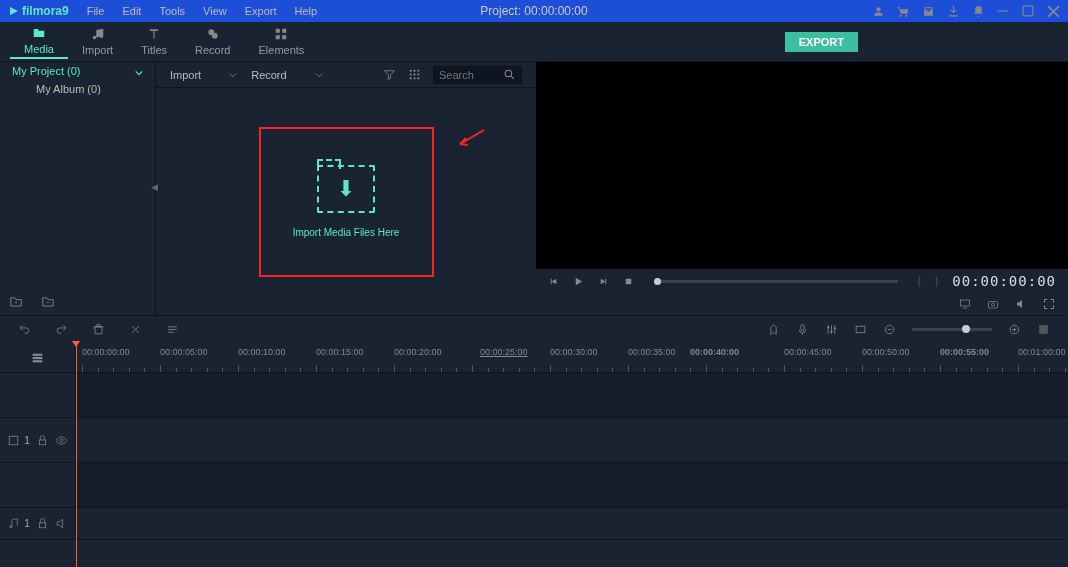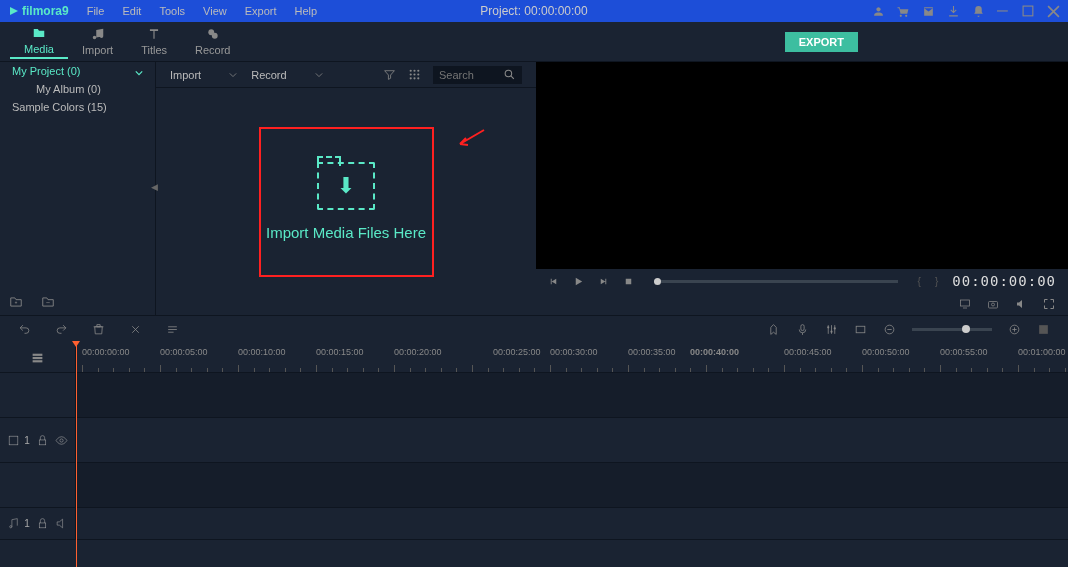--- a/index.html
+++ b/index.html
@@ -36,21 +36,21 @@
 .media-toolbar-right { margin-left: auto; display: flex; gap: 12px; align-items: center; }
 .search { background: #0e1520; border: none; color: #ccc; padding: 3px 6px; width: 70px; font-size: 11px; outline: none; }
 .search-wrap { background: #0e1520; display: flex; align-items: center; padding-right: 6px; }
 .media-toolbar-right svg { width: 13px; height: 13px; }
 
 .media-body { flex: 1; display: flex; align-items: center; justify-content: center; position: relative; }
 .import-box { border: 2px solid #ff2020; width: 175px; height: 150px; display: flex; flex-direction: column; align-items: center; justify-content: center; gap: 14px; cursor: pointer; }
 .folder-dashed { width: 58px; height: 48px; border: 2px dashed #5ae9c7; border-radius: 2px; display: flex; align-items: center; justify-content: center; position: relative; }
 .folder-dashed::before { content: ''; position: absolute; top: -8px; left: -2px; width: 20px; height: 8px; border: 2px dashed #5ae9c7; border-bottom: none; }
 .arrow-down { color: #5ae9c7; font-size: 22px; }
-.import-text { color: #5ae9c7; font-size: 15px; }
+.import-text { color: #5ae9c7; font-size: 10px; }
 .red-arrow { position: absolute; right: 50px; top: 40px; }
 
 .preview { width: 532px; background: #000; display: flex; flex-direction: column; }
 .preview-video { flex: 1; background: #000; }
 .preview-controls { height: 24px; background: #1a2332; display: flex; align-items: center; padding: 0 12px; gap: 14px; }
 .preview-controls svg { width: 11px; height: 11px; cursor: pointer; }
 .scrubber { flex: 1; height: 3px; background: #3a4450; position: relative; margin: 0 6px; }
 .scrubber-dot { width: 7px; height: 7px; background: #ccc; border-radius: 50%; position: absolute; left: 0; top: -2px; }
 .timecode { font-family: monospace; font-size: 14px; color: #ddd; letter-spacing: 1px; }
 .preview-bottom { height: 22px; background: #1a2332; display: flex; justify-content: flex-end; align-items: center; padding: 0 12px; gap: 14px; }
@@ -147,34 +147,42 @@
       </svg>
     <span>Titles</span>
   </div>
   <div class="tab">
     <svg viewBox="0 0 24 24">
         <circle cx="9" cy="9" r="5"></circle>
         <circle cx="15" cy="15" r="5"></circle>
       </svg>
     <span>Record</span>
   </div>
+  <div class="tab">
+    <svg viewBox="0 0 24 24">
+        <rect x="3" y="3" width="7" height="7"></rect>
+        <rect x="14" y="3" width="7" height="7"></rect>
+        <rect x="3" y="14" width="7" height="7"></rect>
+        <rect x="14" y="14" width="7" height="7"></rect>
+      </svg>
+    <span>Elements</span>
+  </div>
   <button class="export-btn">EXPORT</button>
 </div>
 
 <div class="main">
 
   <div class="sidebar">
     <div class="sidebar-item active">
       <span>My Project (0)</span>
       <svg width="8" height="8" viewBox="0 0 10 10">
           <path d="M1 3l4 4 4-4" stroke="#5ae9c7" fill="none" stroke-width="1.5"></path>
         </svg>
     </div>
     <div class="sidebar-item sidebar-sub">My Album (0)</div>
-    <div class="sidebar-item">Sample Colors (15)</div>
     <div class="side-handle">◀</div>
     <div class="sidebar-bottom">
       <svg viewBox="0 0 24 24">
           <path d="M3 5h7l2 3h9v11H3z" fill="none" stroke="#888" stroke-width="1.5"></path>
           <path d="M10 13h4m-2-2v4" stroke="#888"></path>
         </svg>
       <svg viewBox="0 0 24 24">
           <path d="M3 5h7l2 3h9v11H3z" fill="none" stroke="#888" stroke-width="1.5"></path>
           <path d="M9 13l6 0" stroke="#888"></path>
         </svg>
@@ -357,21 +365,21 @@
         <div class="tick" style="left: 255.6px;"></div>
         <div class="tick" style="left: 271.2px;"></div>
         <div class="tick" style="left: 286.8px;"></div>
         <div class="tick" style="left: 302.4px;"></div>
         <div class="ruler-label" style="left: 318px;">00:00:20:00</div>
         <div class="tick major" style="left: 318px;"></div>
         <div class="tick" style="left: 333.6px;"></div>
         <div class="tick" style="left: 349.2px;"></div>
         <div class="tick" style="left: 364.8px;"></div>
         <div class="tick" style="left: 380.4px;"></div>
-        <div class="ruler-label" style="left: 417px;">00:00:25:00</div>
+        <div class="ruler-label" style="left: 404px; text-decoration: underline;">00:00:25:00</div>
         <div class="tick major" style="left: 396px;"></div>
         <div class="tick" style="left: 411.6px;"></div>
         <div class="tick" style="left: 427.2px;"></div>
         <div class="tick" style="left: 442.8px;"></div>
         <div class="tick" style="left: 458.4px;"></div>
         <div class="ruler-label" style="left: 474px;">00:00:30:00</div>
         <div class="tick major" style="left: 474px;"></div>
         <div class="tick" style="left: 489.6px;"></div>
         <div class="tick" style="left: 505.2px;"></div>
         <div class="tick" style="left: 520.8px;"></div>
@@ -393,21 +401,21 @@
         <div class="tick" style="left: 723.6px;"></div>
         <div class="tick" style="left: 739.2px;"></div>
         <div class="tick" style="left: 754.8px;"></div>
         <div class="tick" style="left: 770.4px;"></div>
         <div class="ruler-label" style="left: 786px;">00:00:50:00</div>
         <div class="tick major" style="left: 786px;"></div>
         <div class="tick" style="left: 801.6px;"></div>
         <div class="tick" style="left: 817.2px;"></div>
         <div class="tick" style="left: 832.8px;"></div>
         <div class="tick" style="left: 848.4px;"></div>
-        <div class="ruler-label" style="left: 864px;">00:00:55:00</div>
+        <div class="ruler-label" style="left: 864px; font-weight: bold;">00:00:55:00</div>
         <div class="tick major" style="left: 864px;"></div>
         <div class="tick" style="left: 879.6px;"></div>
         <div class="tick" style="left: 895.2px;"></div>
         <div class="tick" style="left: 910.8px;"></div>
         <div class="tick" style="left: 926.4px;"></div>
         <div class="ruler-label" style="left: 942px;">00:01:00:00</div>
         <div class="tick major" style="left: 942px;"></div>
         <div class="tick" style="left: 957.6px;"></div>
         <div class="tick" style="left: 973.2px;"></div>
         <div class="tick" style="left: 988.8px;"></div>

